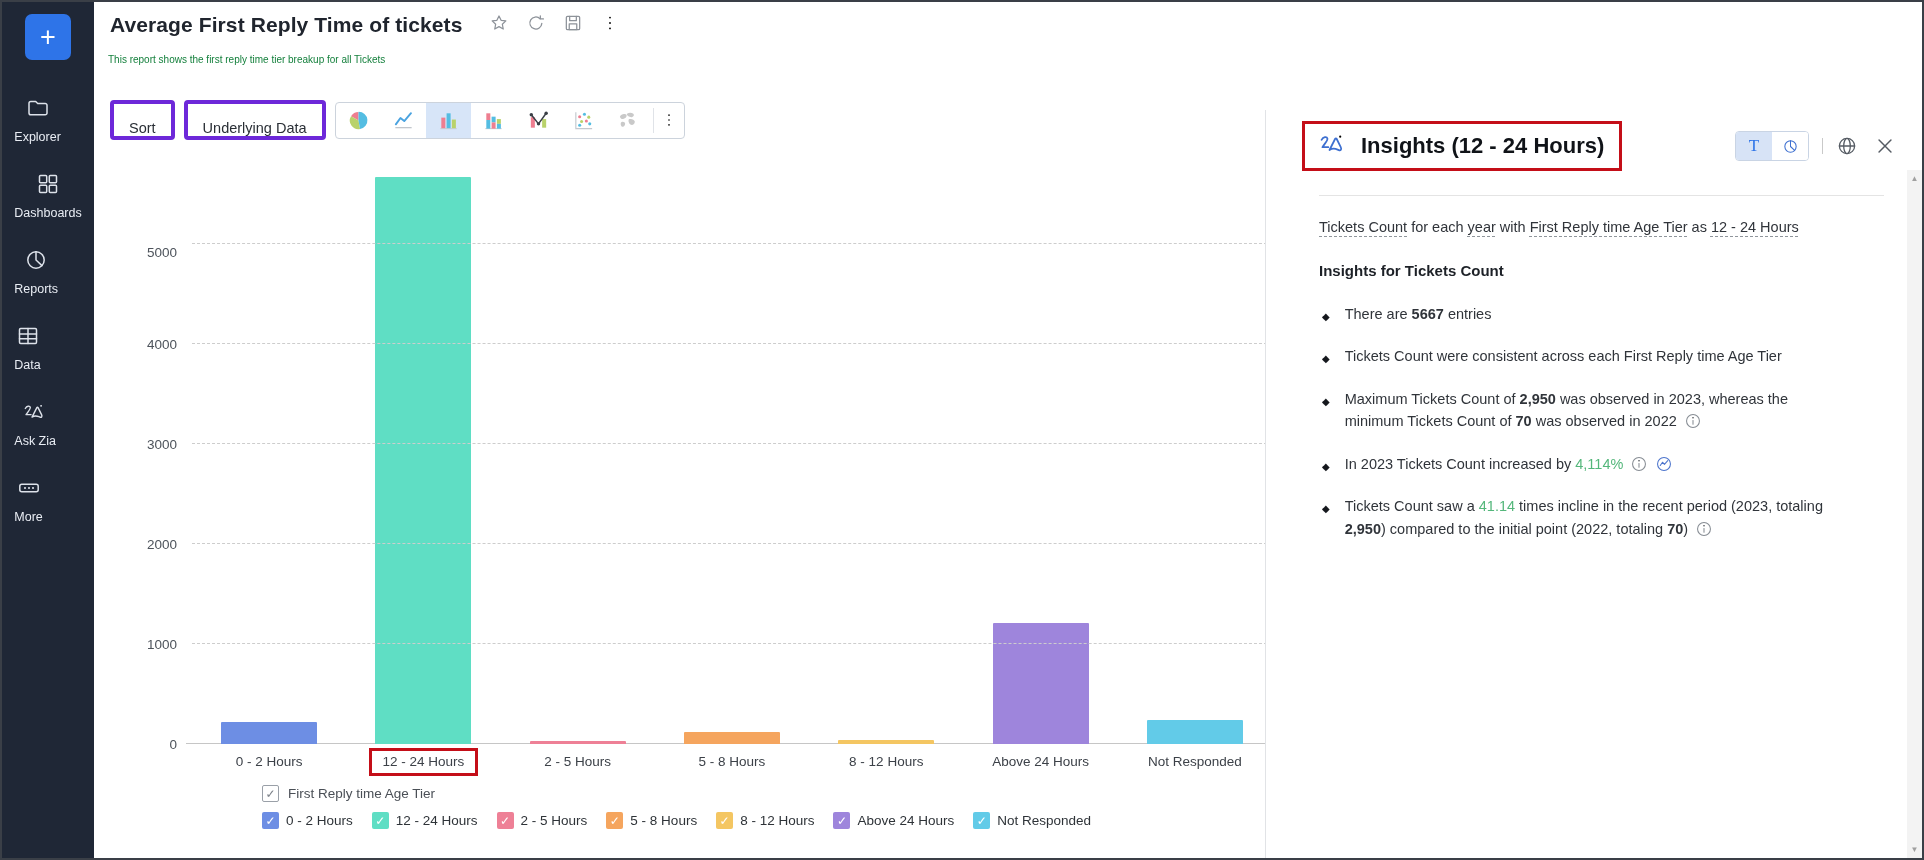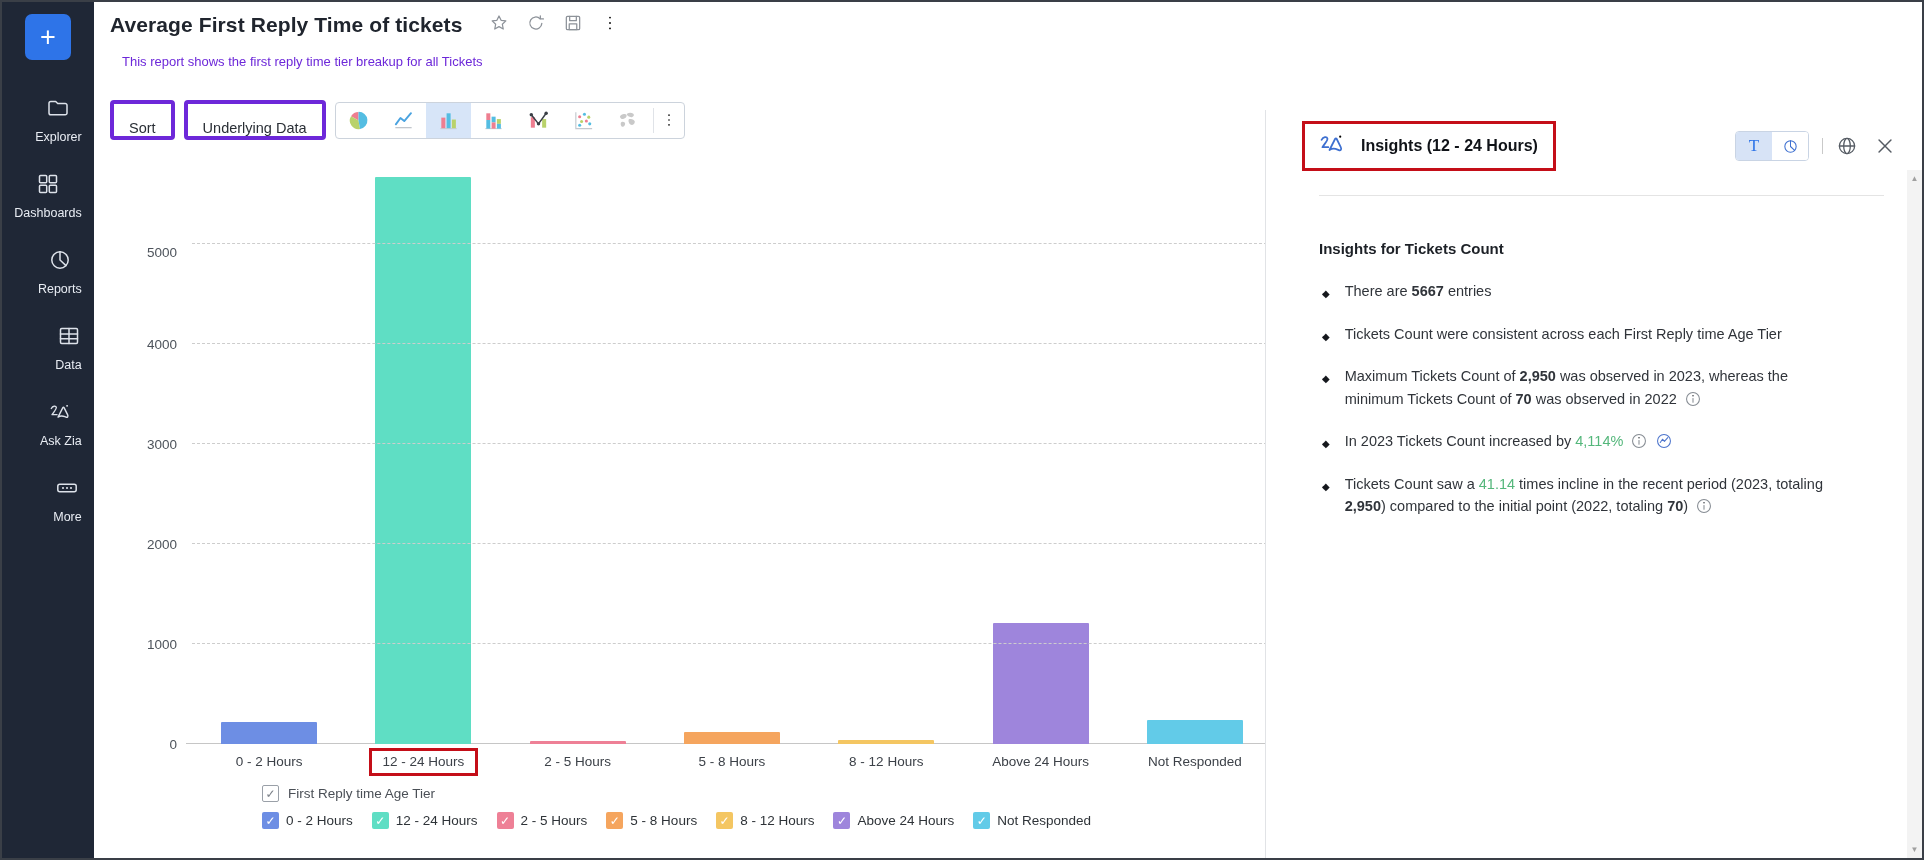--- a/index.html
+++ b/index.html
@@ -2,39 +2,39 @@
 <html><head>
 <meta charset="utf-8">
 <style>
   * { box-sizing: border-box; }
   body { margin:0; background:#fff; font-family:"Liberation Sans", sans-serif; }
   .screen { position:relative; width:1924px; height:860px; background:#fff; border:2px solid #3a3f47; overflow:hidden; }
 
   
   .sidebar { position:absolute; left:0; top:0; bottom:0; width:92px; background:#1f2736; display:flex; flex-direction:column; align-items:center; padding-top:12px; }
   .plus-btn { width:46px; height:46px; background:#2e74e8; color:#fff; font-size:27px; line-height:1; border:none; border-radius:7px; cursor:pointer; font-family:inherit; }
-  .side-nav { margin-top:36px; display:flex; flex-direction:column; gap:28px; align-items:flex-end; }
+  .side-nav { margin-top:36px; display:flex; flex-direction:column; gap:28px; align-items:flex-start; }
   .nav-item { display:flex; flex-direction:column; align-items:center; gap:7px; color:#e9edf4; font-size:12.5px; cursor:pointer; }
   .nav-item .ic svg { width:24px; height:24px; }
   .sidebar-bottom { position:absolute; bottom:20px; left:0; right:0; display:flex; flex-direction:column; align-items:center; }
   .viewer-toggle { width:46px; height:24px; border-radius:12px; background:#d6d6d6; position:relative; cursor:pointer; }
   .viewer-knob { width:20px; height:20px; border-radius:50%; background:#fff; position:absolute; left:3px; top:2px; box-shadow:0 0 2px rgba(0,0,0,.25); }
   .viewer-label { color:#fff; font-size:13.5px; margin-top:10px; }
   .collapse-btn { margin-top:38px; cursor:pointer; }
   .collapse-btn svg { width:26px; height:26px; }
   .s-ic svg { fill:none; stroke:#dde2ea; stroke-width:1.5; stroke-linecap:round; stroke-linejoin:round; }
 
   
   .page-header { position:absolute; left:92px; top:0; right:0; height:96px; background:#fff; }
   .title-row { position:absolute; left:16px; top:11px; display:flex; align-items:center; gap:27px; }
   .page-title { font-size:21px; font-weight:700; color:#20252e; margin:0; letter-spacing:.1px; }
   .title-icons { display:flex; gap:17px; align-items:center; }
   .title-icons .ic { cursor:pointer; }
   .title-icons svg { width:20px; height:20px; fill:none; stroke:#8d9299; stroke-width:1.5; stroke-linecap:round; stroke-linejoin:round; }
-  .subtitle { position:absolute; left:28px; top:52px; font-size:13px; color:#6d28d9; }
+  .subtitle { position:absolute; left:14px; top:52px; font-size:10px; color:#15803d; }
 
   .top-actions { position:absolute; right:18px; top:13px; display:flex; align-items:center; gap:9px; }
   .btn { height:36px; border-radius:4px; font-size:15px; display:flex; align-items:center; cursor:pointer; font-family:inherit; background:#fff; }
   .btn-primary { background:#2e74e8; border:1px solid #2e74e8; color:#fff; padding:0 14px; }
   .btn-outline { border:1px solid #c3cfe0; color:#24292f; padding:0 14px; }
   .btn-plus { padding:0 15px; font-size:23px; color:#2e74e8; font-weight:400; }
   .btn-insights { gap:8px; }
   .seg-group { display:flex; border:1px solid #c3cfe0; border-radius:4px; height:36px; overflow:hidden; }
   .seg-btn { width:46px; display:flex; align-items:center; justify-content:center; cursor:pointer; background:#fff; }
   .seg-btn + .seg-btn { border-left:1px solid #c3cfe0; }
@@ -70,21 +70,21 @@
   .legend-items { margin-left:160px; margin-top:10px; display:flex; gap:19px; align-items:center; font-size:13.5px; color:#2e3338; }
   .legend-item { display:flex; align-items:center; cursor:pointer; }
   .li-box { width:17px; height:17px; border-radius:2px; color:#fff; font-size:12px; display:flex; align-items:center; justify-content:center; margin-right:7px; }
 
   
   .divider-v { position:absolute; left:1263px; top:108px; bottom:0; width:1px; background:#e1e3e6; }
   .insights { position:absolute; left:1264px; top:0; right:0; bottom:0; background:#fff; }
   .panel-header { position:absolute; left:0; right:26px; top:119px; display:flex; align-items:center; padding-left:36px; }
   .red-box { display:inline-flex; align-items:center; gap:13px; border:3px solid #c40e18; padding:8px 15px 8px 13px; }
   .red-box .ic svg { width:30px; height:24px; fill:none; stroke:#3d6fd0; stroke-width:1.6; stroke-linecap:round; stroke-linejoin:round; }
-  .ptitle { font-size:16px; font-weight:700; color:#101318; }
+  .ptitle { font-size:22px; font-weight:700; color:#101318; }
   .view-toggles { margin-left:auto; display:flex; border:1px solid #c9d4e4; border-radius:4px; overflow:hidden; }
   .vt-btn { width:36px; height:28px; display:flex; align-items:center; justify-content:center; background:#fff; cursor:pointer; }
   .vt-btn.active { background:#d7e3f6; }
   .vt-t { font-family:"Liberation Serif", serif; color:#2e74e8; font-size:17px; }
   .vt-btn svg { width:17px; height:17px; fill:none; stroke:#3d6fd0; stroke-width:1.5; }
   .hsep { width:1px; height:16px; background:#c9c9c9; margin:0 13px; }
   .panel-hicon { cursor:pointer; display:flex; }
   .panel-hicon svg { width:22px; height:22px; fill:none; stroke:#555b63; stroke-width:1.4; stroke-linecap:round; }
   .panel-hicon.close svg { stroke-width:1.6; }
   .panel-hicon + .panel-hicon { margin-left:16px; }
@@ -422,20 +422,21 @@
           </svg>
         </span>
       <span class="panel-hicon close ic">
           <svg viewBox="0 0 24 24" fill="none" stroke="currentColor" stroke-width="1.5" stroke-linecap="round" stroke-linejoin="round">
             <path d="M5.5 5.5l13 13M18.5 5.5l-13 13"></path>
           </svg>
         </span>
     </div>
     <div class="panel-hr"></div>
     <div class="panel-content">
+      <p class="summary" id="summary"><span class="u-dash">Tickets Count</span><span> for each </span><span class="u-dash">year</span><span> with </span><span class="u-dash">First Reply time Age Tier</span><span> as </span><span class="u-dash">12 - 24 Hours</span></p>
       <h3 class="ins-heading">Insights for Tickets Count</h3>
       <ul class="bullets" id="bullets">
           <li>
             <span class="diamond">◆</span>
             <div class="btext"><span>There are </span><span class="b">5667</span><span> entries</span></div>
           </li>
           <li>
             <span class="diamond">◆</span>
             <div class="btext"><span>Tickets Count were consistent across each First Reply time Age Tier</span></div>
           </li>

